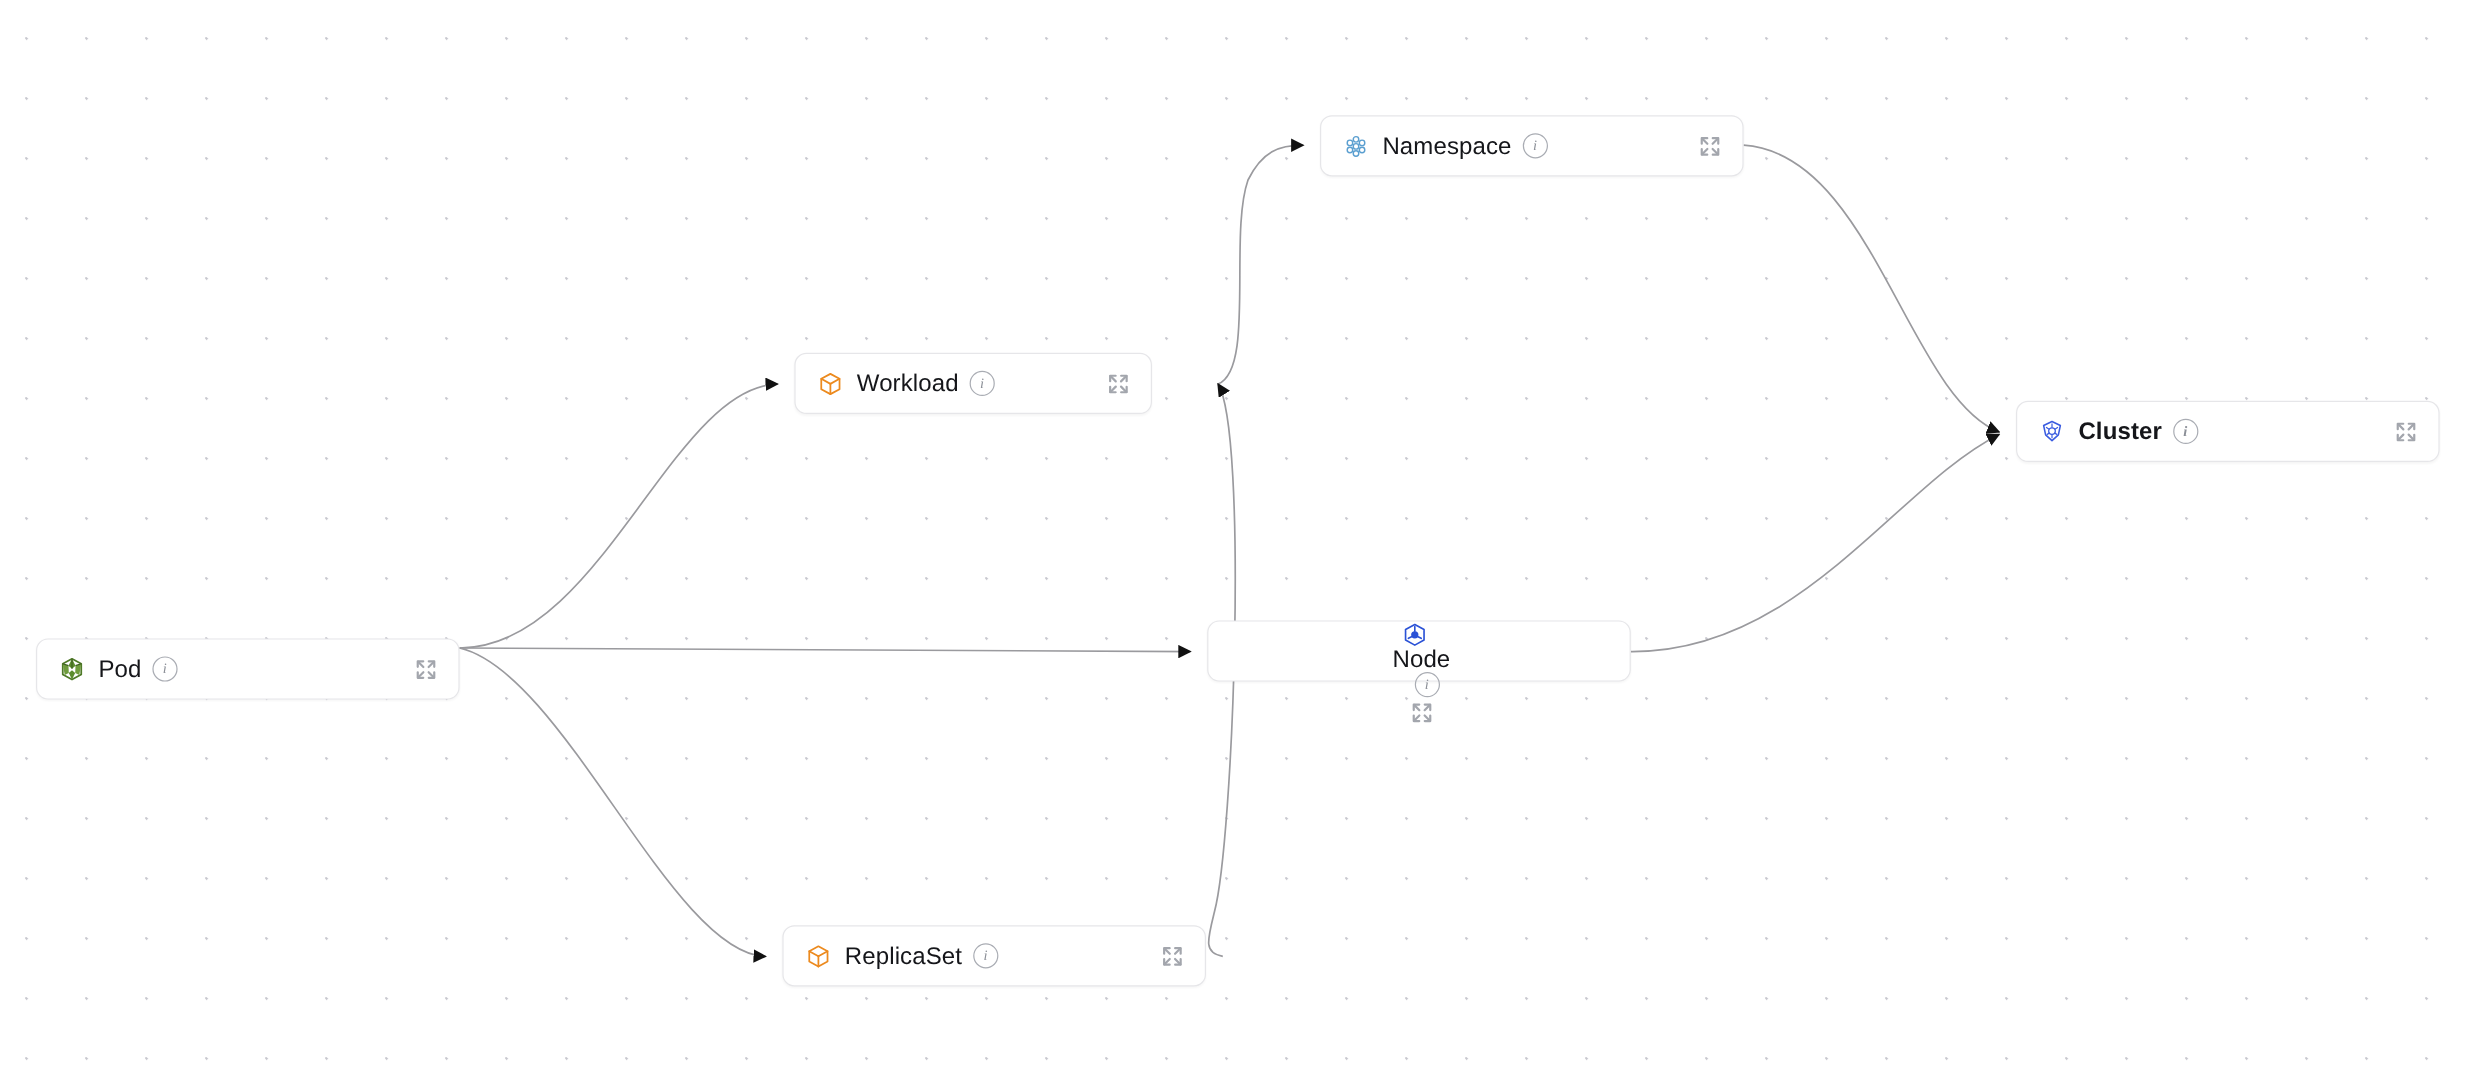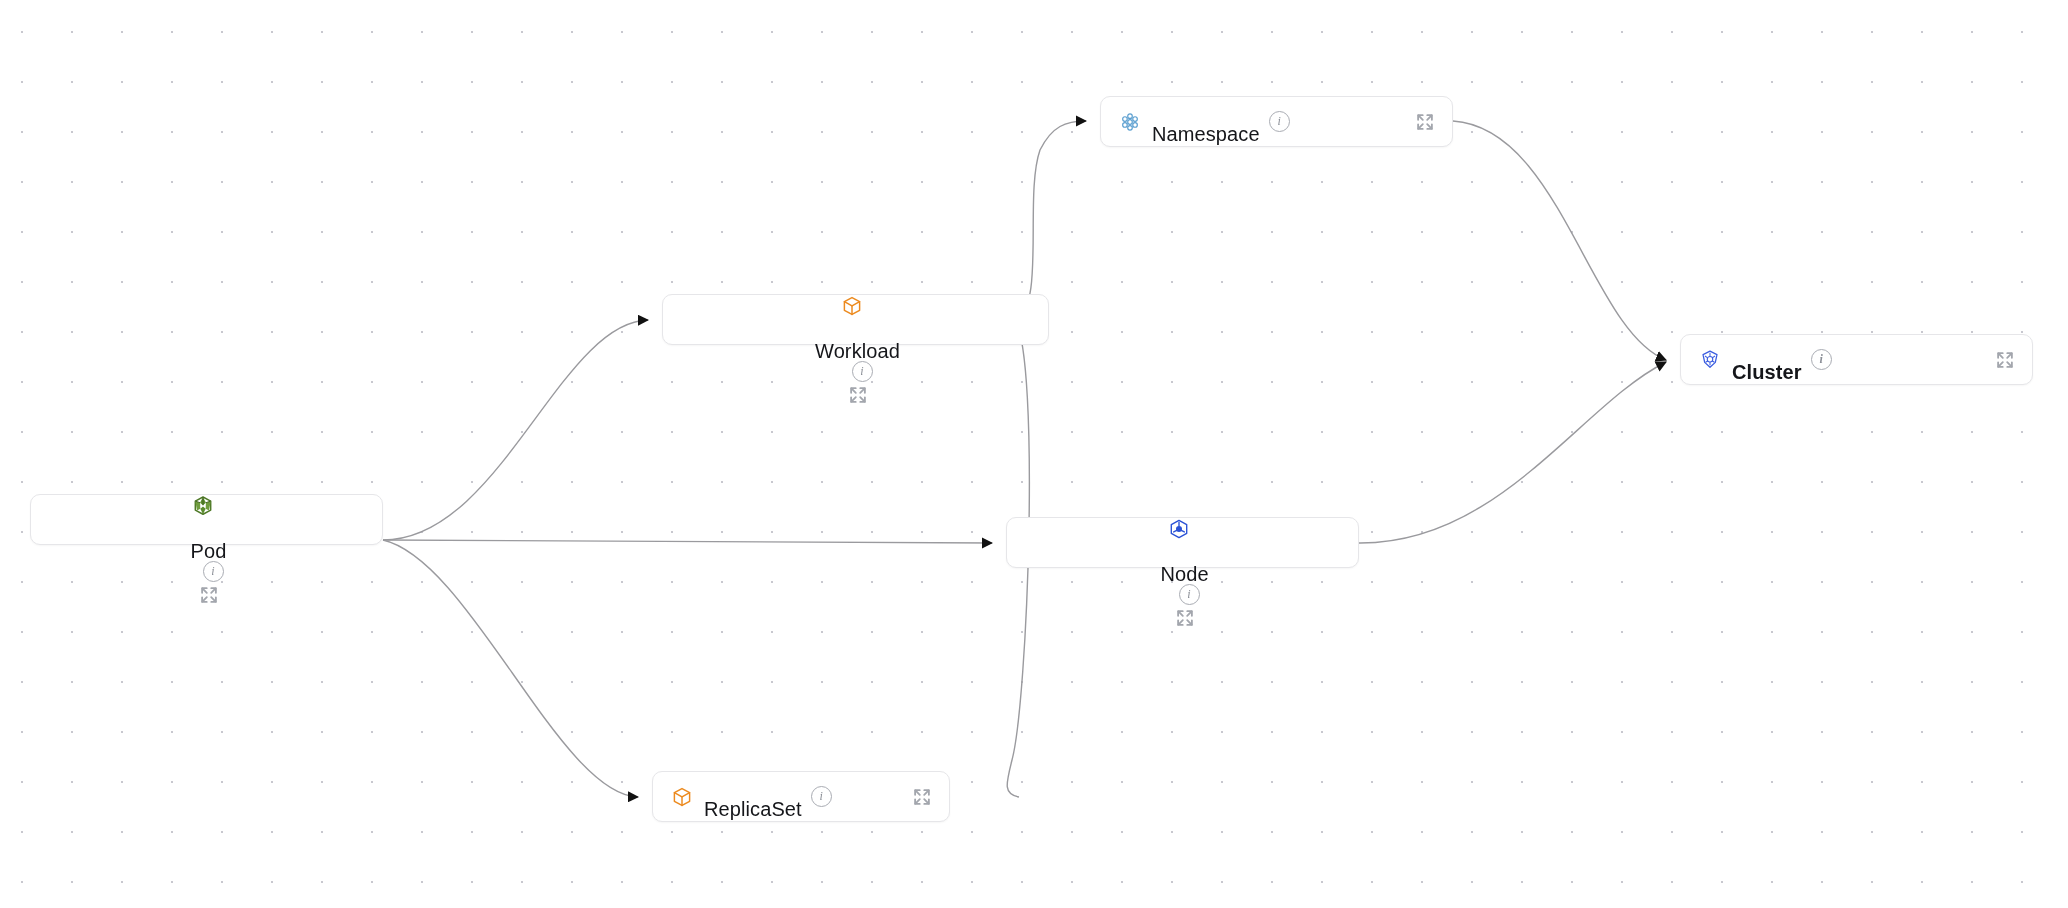--- a/index.html
+++ b/index.html
@@ -57,21 +57,20 @@
     margin-right: 11px;
   }
   .node-icon svg { display: block; }
 
   .node-label {
     font-size: 20px;
     line-height: 1;
     color: #15161a;
     letter-spacing: 0.1px;
     white-space: nowrap;
-    margin-top: 24px;
   }
 
   .info-icon {
     width: 19px;
     height: 19px;
     flex: 0 0 19px;
     margin-left: 9px;
     border-radius: 50%;
     border: 1.3px solid #a9acb3;
     color: #8b8f97;
@@ -121,21 +120,21 @@
       <path d="M 1015 320 C 1046 308, 1024 196, 1040 150 C 1052 126, 1066 121, 1086 121" marker-end="url(#arrow)"></path>
 
       <path d="M 1015 320 C 1040 360, 1028 700, 1012 760 C 1006 784, 1003 794, 1019 797" marker-start="url(#arrow)"></path>
 
       <path d="M 1453 121 C 1560 128, 1590 330, 1666 360" marker-end="url(#arrow)"></path>
 
       <path d="M 1359 543 C 1500 544, 1580 405, 1666 362" marker-end="url(#arrow)"></path>
     </g>
   </svg>
 
-  <div class="node" style="left:30px; top:494px; width:353px;flex-direction:column;">
+  <div class="node" style="left:30px; top:532px; width:353px;">
     <span class="node-icon">
       <svg width="22" height="22" viewBox="0 0 24 24">
         <path d="M12 2.2 L20.4 6.6 L20.4 16.4 L12 21 L3.6 16.4 L3.6 6.6 Z" fill="#ffffff" stroke="#4f7a28" stroke-width="1.6" stroke-linejoin="round"></path>
         <path d="M12 2.2 L15.2 8.4 L12 11.2 L8.8 8.4 Z" fill="#5b8c2e"></path>
         <path d="M3.6 6.6 L8.8 8.4 L9.1 15 L5.4 16.9 Z" fill="#6f9c3d"></path>
         <path d="M20.4 6.6 L15.2 8.4 L14.9 15 L18.6 16.9 Z" fill="#6f9c3d"></path>
         <path d="M9.1 15 L12 12.6 L14.9 15 L12 21 Z" fill="#5b8c2e"></path>
         <path d="M12 2.2 L12 11.2 M3.6 6.6 L8.8 8.4 M20.4 6.6 L15.2 8.4" stroke="#3d5e1f" stroke-width="1" fill="none"></path>
       </svg>
     </span>
@@ -149,21 +148,21 @@
         <polyline points="4.5,14.5 4.5,19.5 9.5,19.5"></polyline>
         <polyline points="19.5,14.5 19.5,19.5 14.5,19.5"></polyline>
         <line x1="4.8" y1="4.8" x2="9.6" y2="9.6"></line>
         <line x1="19.2" y1="4.8" x2="14.4" y2="9.6"></line>
         <line x1="4.8" y1="19.2" x2="9.6" y2="14.4"></line>
         <line x1="19.2" y1="19.2" x2="14.4" y2="14.4"></line>
       </svg>
     </span>
   </div>
 
-  <div class="node" style="left:662px; top:294px; width:387px;flex-direction:column;">
+  <div class="node" style="left:662px; top:294px; width:298px;">
     <span class="node-icon">
       <svg width="22" height="22" viewBox="0 0 24 24" fill="none" stroke="#ec8a1e" stroke-width="1.6" stroke-linejoin="round" stroke-linecap="round">
         <path d="M12 2.8 L20.3 7.3 L20.3 16.7 L12 21.2 L3.7 16.7 L3.7 7.3 Z"></path>
         <path d="M3.7 7.3 L12 11.9 L20.3 7.3"></path>
         <path d="M12 11.9 L12 21.2"></path>
       </svg>
     </span>
     <span class="node-label">Workload</span>
     <span class="info-icon">i</span>
     <span class="spacer"></span>
@@ -174,21 +173,21 @@
         <polyline points="4.5,14.5 4.5,19.5 9.5,19.5"></polyline>
         <polyline points="19.5,14.5 19.5,19.5 14.5,19.5"></polyline>
         <line x1="4.8" y1="4.8" x2="9.6" y2="9.6"></line>
         <line x1="19.2" y1="4.8" x2="14.4" y2="9.6"></line>
         <line x1="4.8" y1="19.2" x2="9.6" y2="14.4"></line>
         <line x1="19.2" y1="19.2" x2="14.4" y2="14.4"></line>
       </svg>
     </span>
   </div>
 
-  <div class="node" style="left:652px; top:771px; width:298px;">
+  <div class="node" style="left:652px; top:771px; width:353px;">
     <span class="node-icon">
       <svg width="22" height="22" viewBox="0 0 24 24" fill="none" stroke="#ec8a1e" stroke-width="1.6" stroke-linejoin="round" stroke-linecap="round">
         <path d="M12 2.8 L20.3 7.3 L20.3 16.7 L12 21.2 L3.7 16.7 L3.7 7.3 Z"></path>
         <path d="M3.7 7.3 L12 11.9 L20.3 7.3"></path>
         <path d="M12 11.9 L12 21.2"></path>
       </svg>
     </span>
     <span class="node-label">ReplicaSet</span>
     <span class="info-icon">i</span>
     <span class="spacer"></span>

